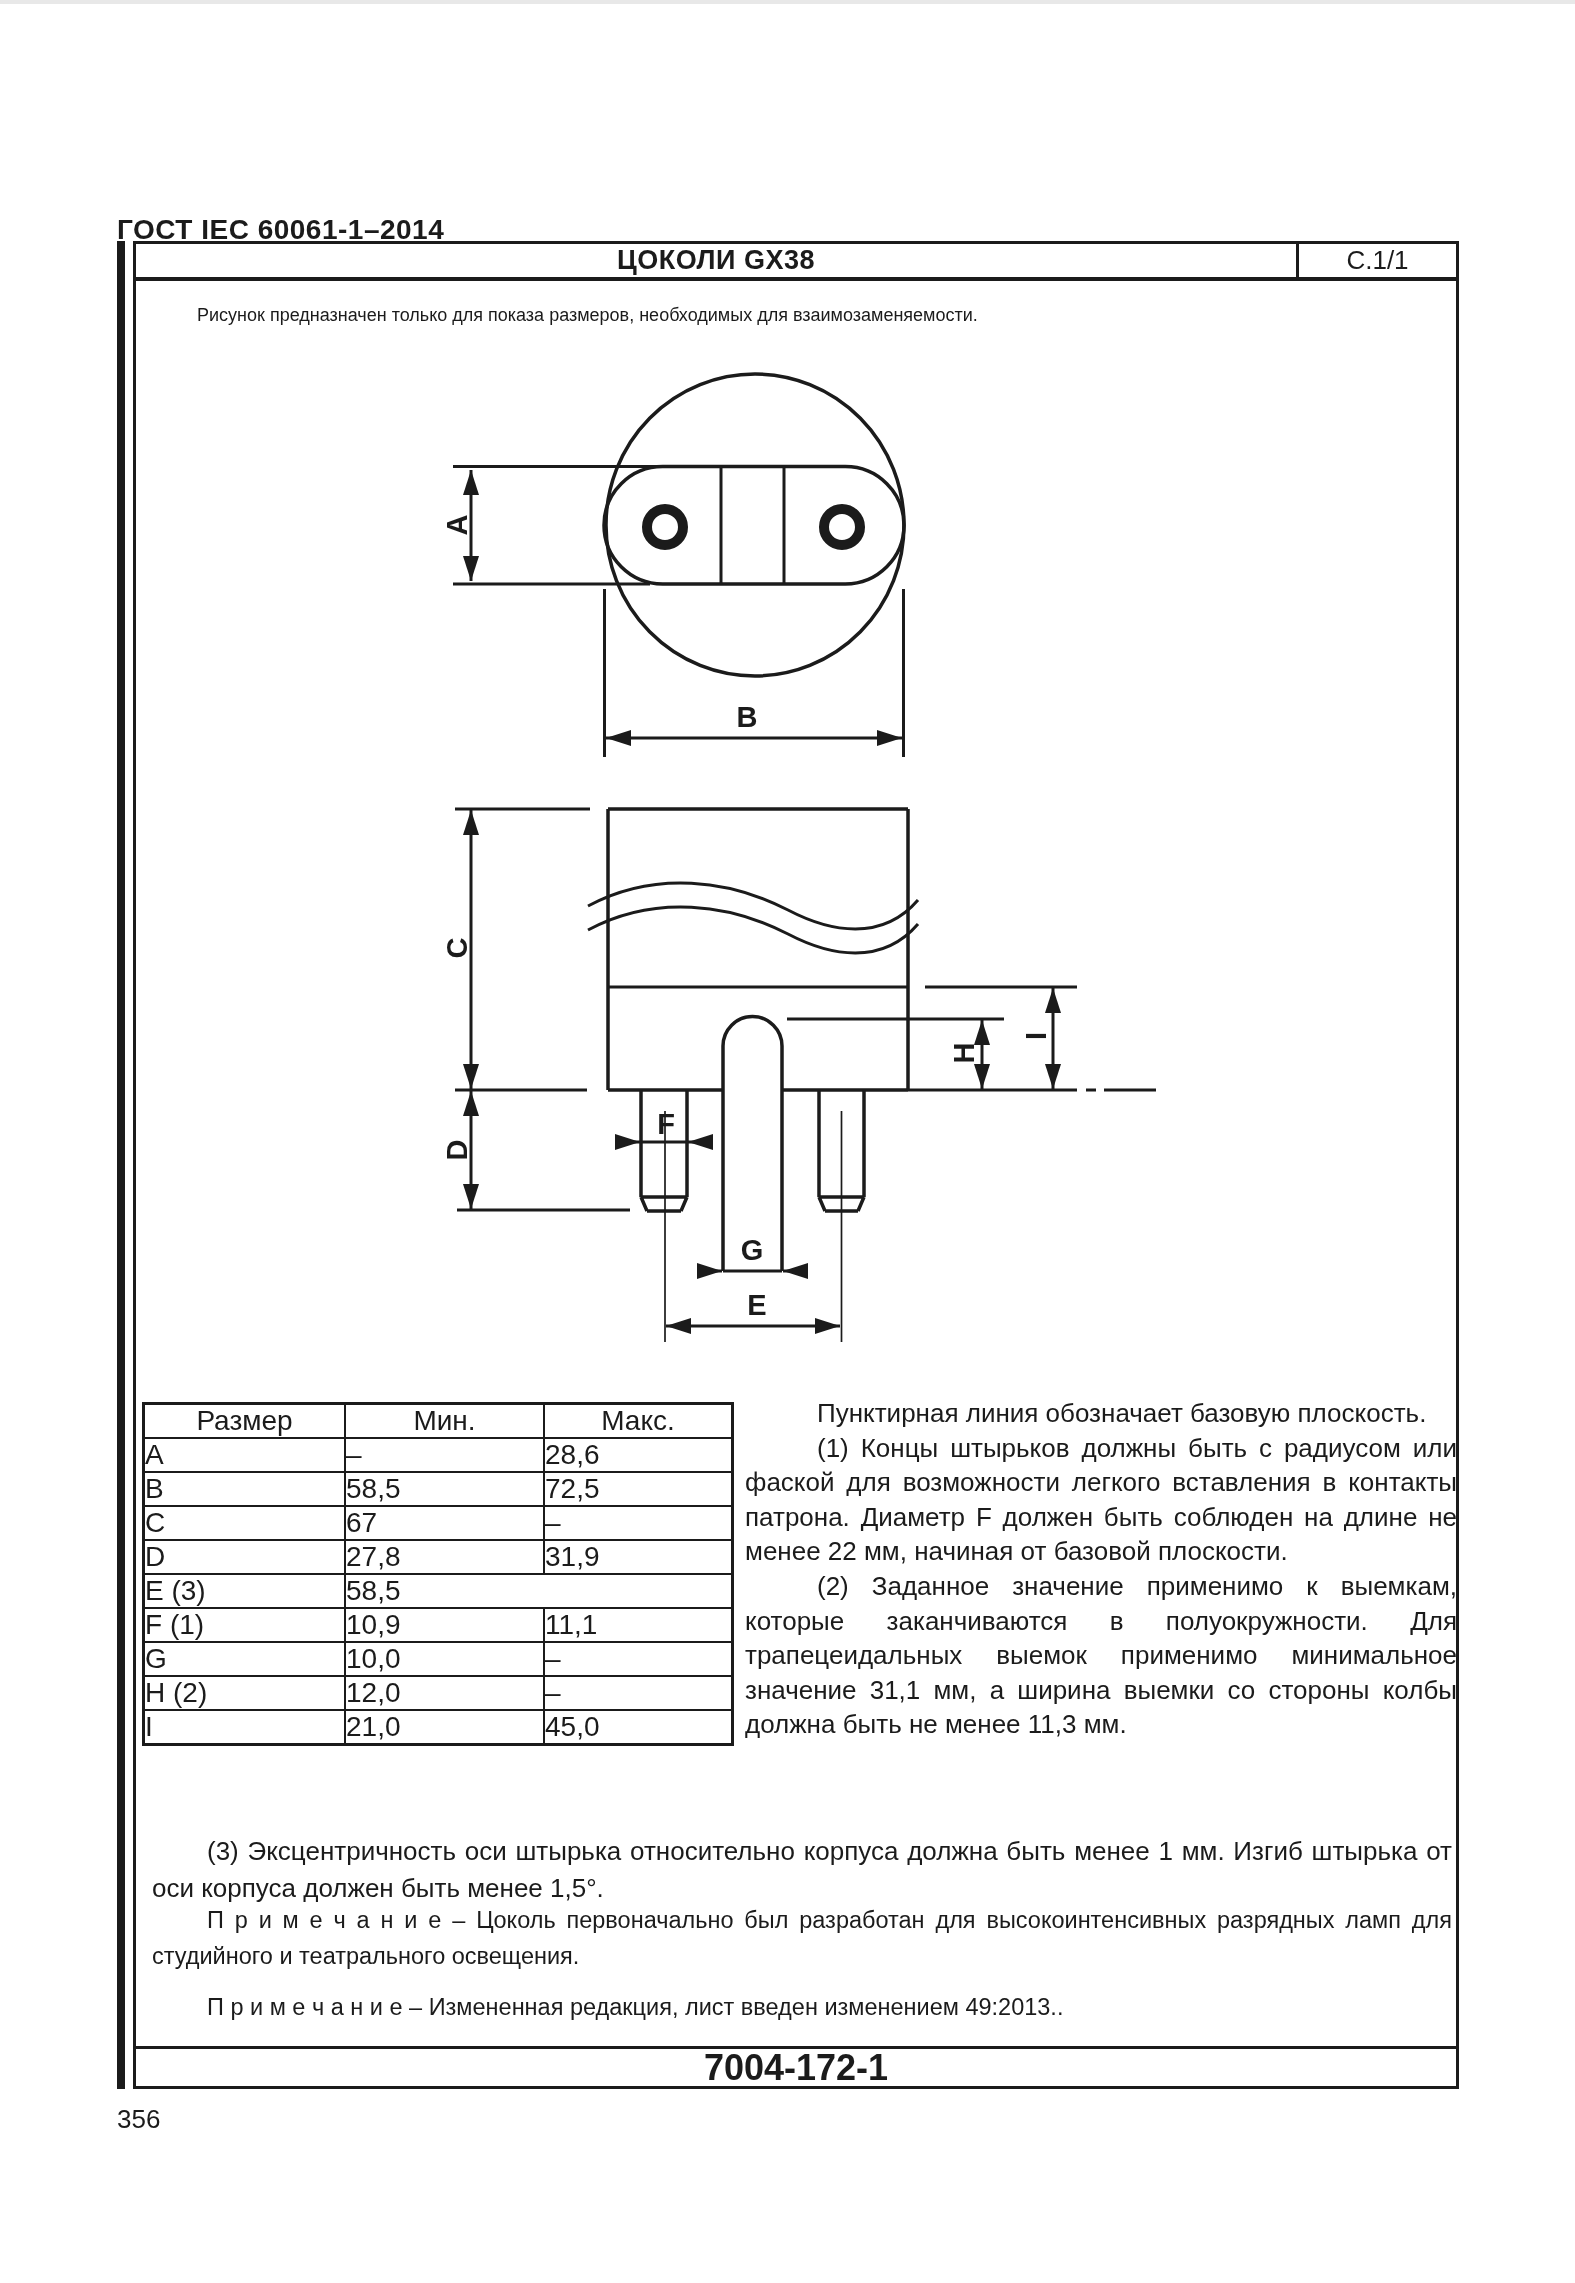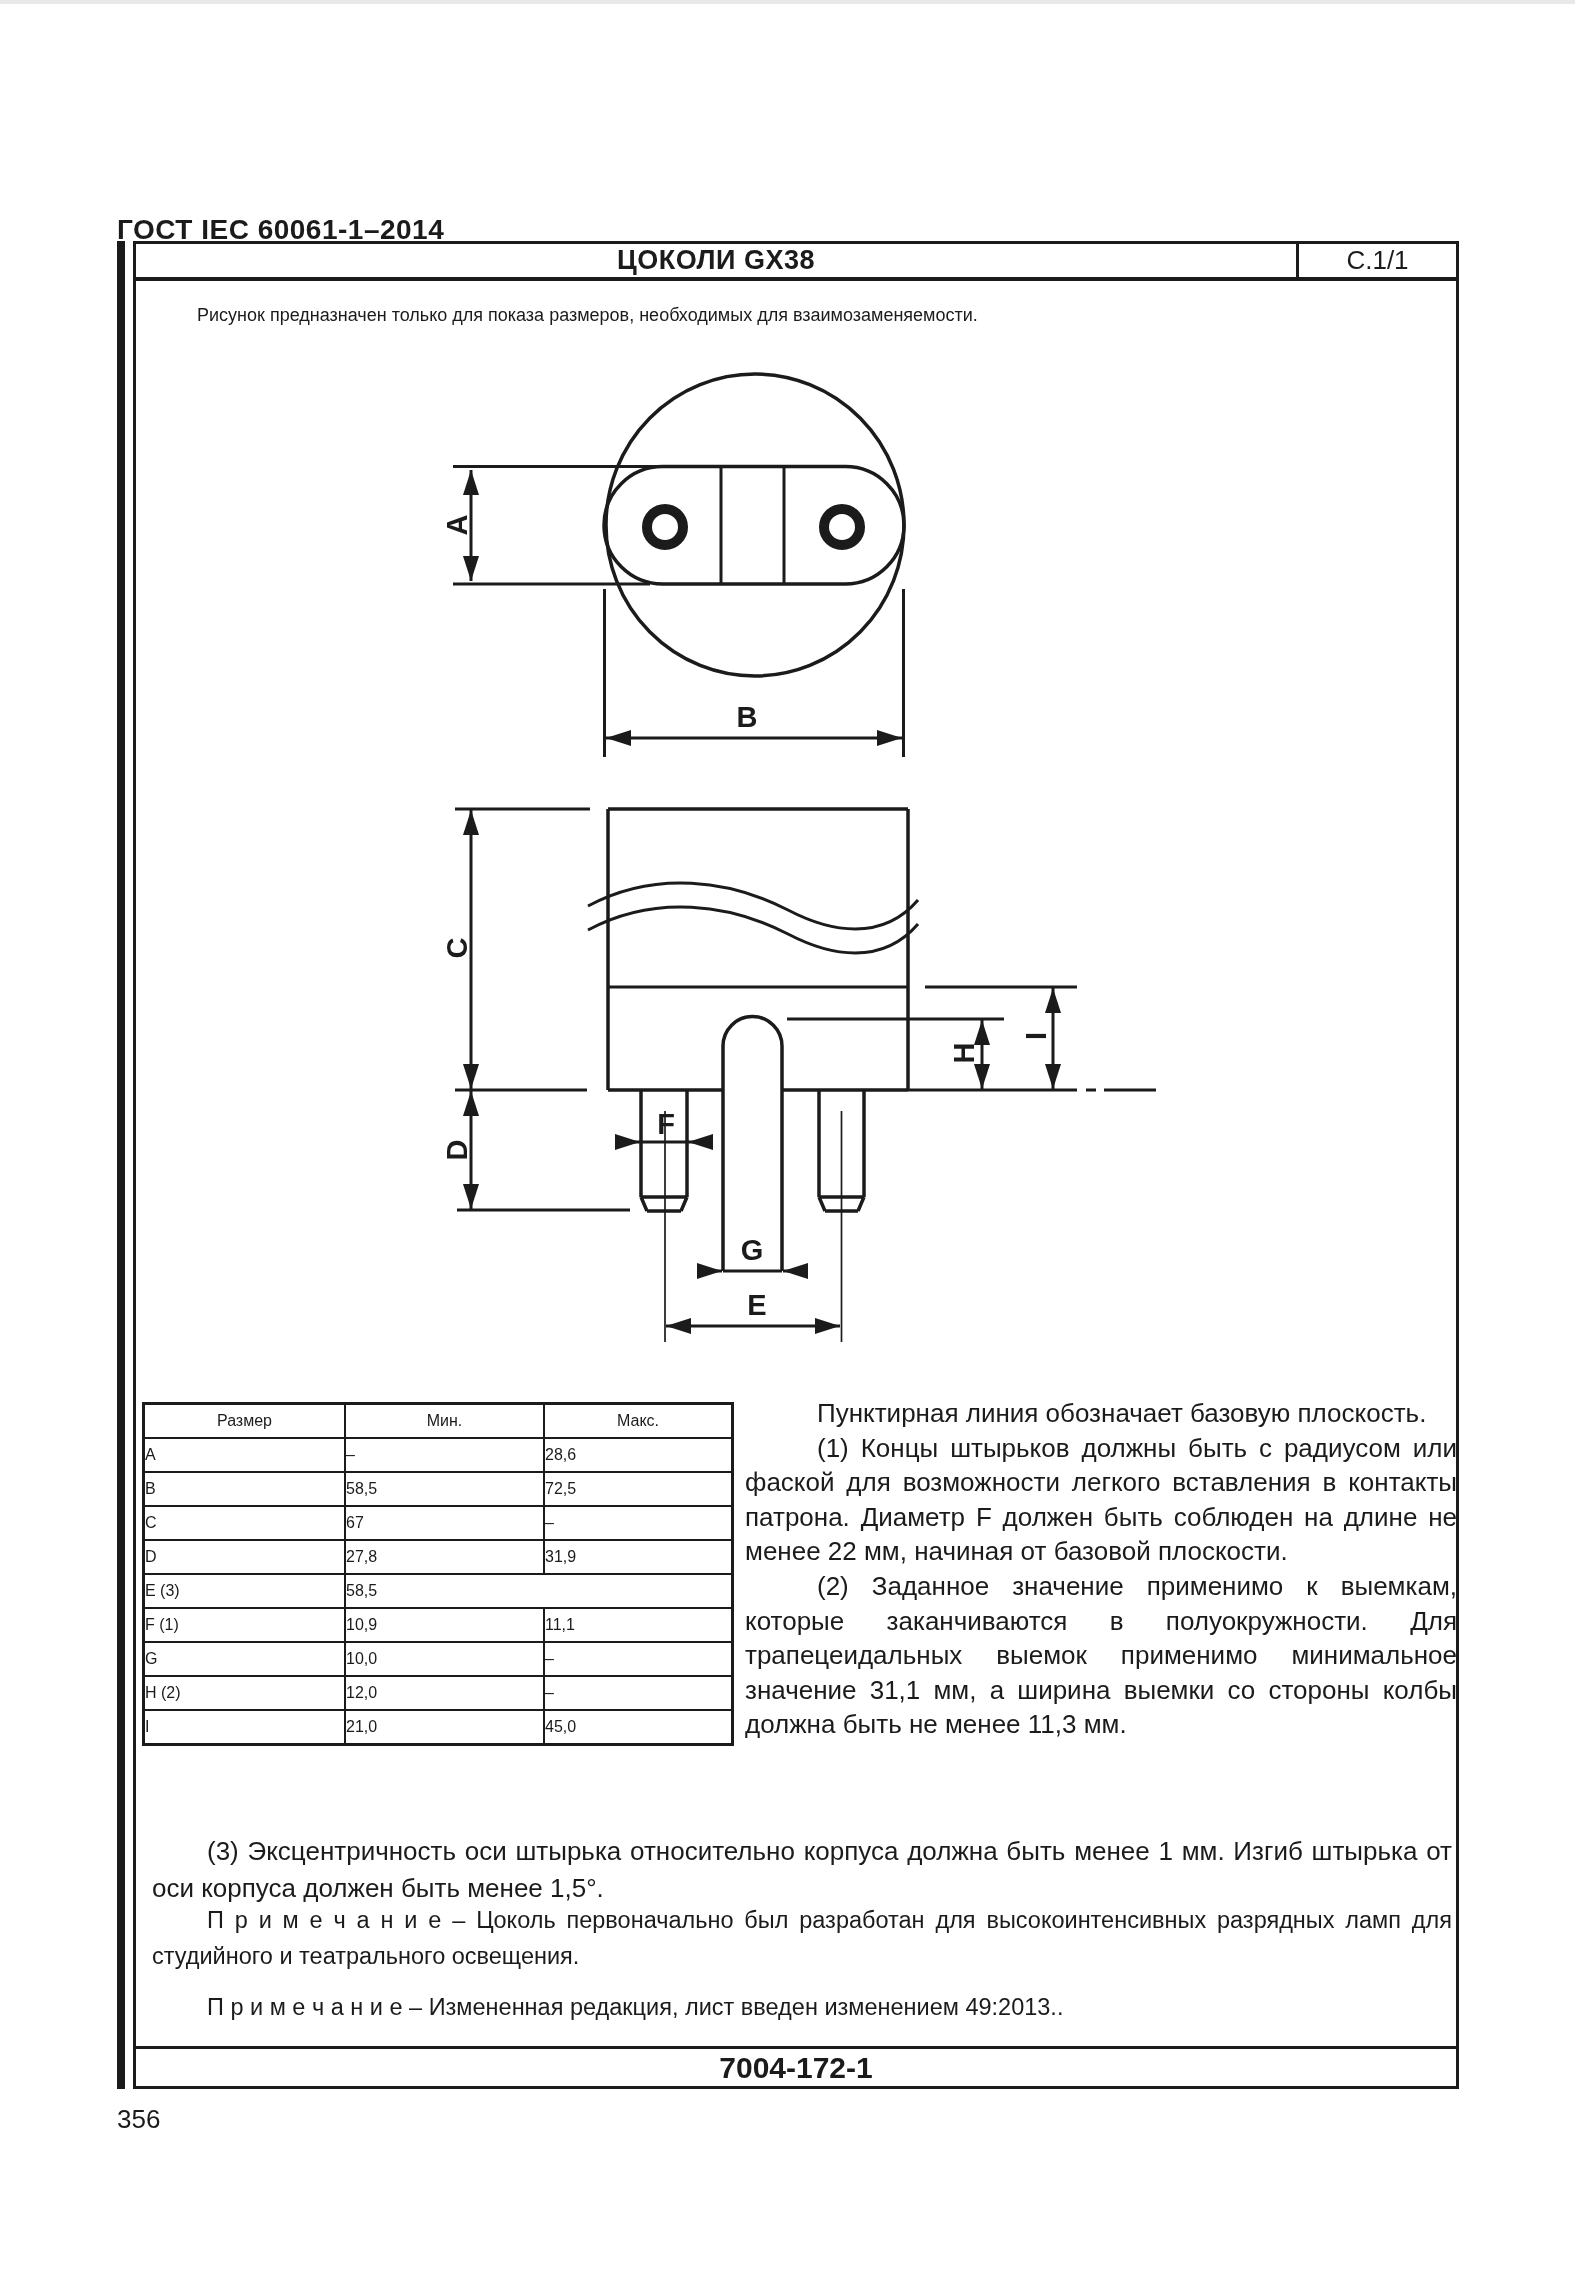--- a/index.html
+++ b/index.html
@@ -14,32 +14,32 @@
   .left-bar{left:117px;top:237px;width:8px;height:1848px;background:#1b1b1b;}
   .frame{left:133px;top:237px;width:1326px;height:1848px;border:3px solid #1b1b1b;box-sizing:border-box;}
   .title-row{position:absolute;left:0;top:0;right:0;height:37px;border-bottom:4px solid #1b1b1b;display:flex;box-sizing:border-box;}
   .title-cell{flex:1;display:flex;align-items:center;justify-content:center;font-size:27px;font-weight:bold;letter-spacing:0.5px;border-radius:10px;}
   .sheetref-cell{width:160px;border-left:3px solid #1b1b1b;display:flex;align-items:center;justify-content:center;font-size:26px;box-sizing:border-box;}
   .intro{left:152px;top:301px;width:1300px;font-size:18px;text-indent:45px;}
   .drawing-svg{left:133px;top:340px;}
   .dim-table{left:142px;top:1398px;border-collapse:collapse;table-layout:fixed;}
   .dim-table th,.dim-table td{
     border:2px solid #1b1b1b;height:32px;padding:0;
-    font-size:16px;font-weight:normal;line-height:32px;
+    font-size:28px;font-weight:normal;line-height:32px;
   }
   .dim-table{border:3px solid #1b1b1b;}
   .col-size{width:199px;}.col-min{width:197px;}.col-max{width:186px;}
   .side-text{left:745px;top:1392px;width:712px;font-size:26px;line-height:34.6px;text-align:justify;}
   .side-text p{margin:0;text-indent:72px;}
   .para3{left:152px;top:1829px;width:1300px;font-size:26px;line-height:37px;text-align:justify;}
   .para3 p,.note p{margin:0;text-indent:55px;}
   .note1{left:152px;top:1899px;width:1300px;font-size:23.5px;line-height:35.5px;text-align:justify;}
   .note2{left:152px;top:1986px;width:1300px;font-size:23.5px;line-height:35.5px;}
   .footer-band{position:absolute;left:0;right:0;bottom:0;height:40px;border-top:3px solid #1b1b1b;
-    display:flex;align-items:center;justify-content:center;font-size:30px;font-weight:bold;box-sizing:border-box;}
+    display:flex;align-items:center;justify-content:center;font-size:36px;font-weight:bold;box-sizing:border-box;}
   .page-num{left:117px;top:2100px;font-size:26px;}
   
   .ol{fill:none;stroke:#1b1b1b;stroke-width:3.5px;}
   .thin{fill:none;stroke:#1b1b1b;stroke-width:3px;}
   .cl{fill:none;stroke:#1b1b1b;stroke-width:1.7px;}
   .dimtxt{font-family:"Liberation Sans","DejaVu Sans",sans-serif;font-size:29px;font-weight:bold;fill:#1b1b1b;}
 </style>
 </head>
 <body>
 

